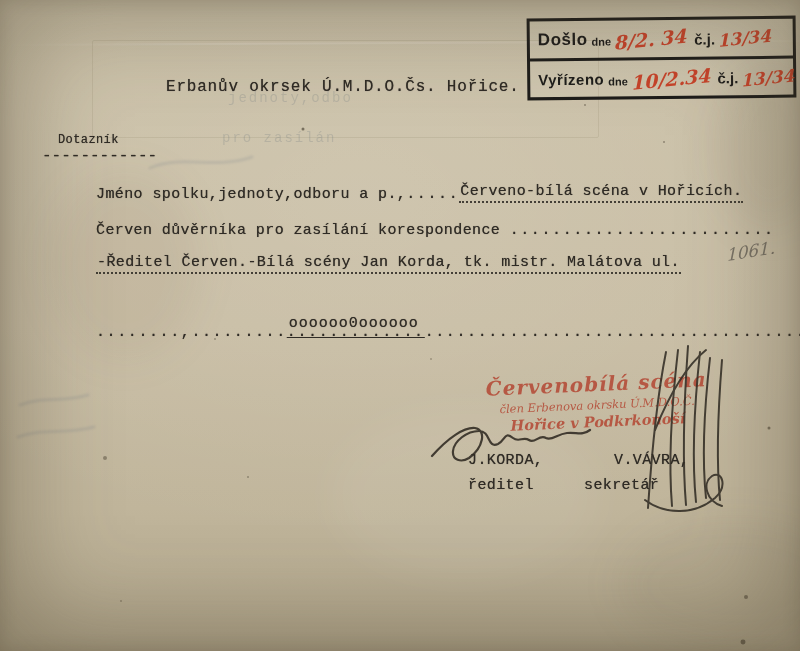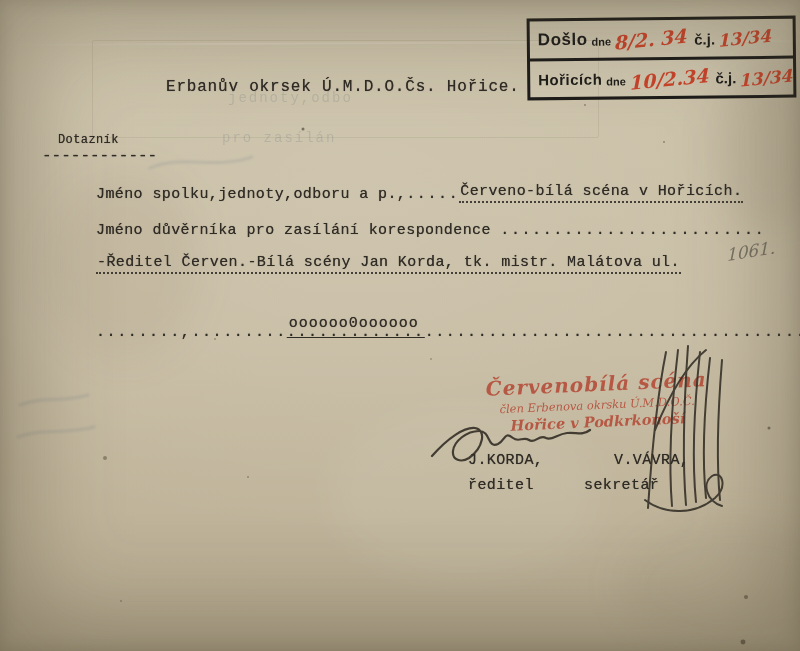--- a/index.html
+++ b/index.html
@@ -88,39 +88,39 @@
 
   <div class="stamp-box">
     <div class="srow">
       <span class="slabel-big">Došlo</span>
       <span class="slabel-small">dne</span>
       <span class="hand-red">8/2. 34</span>
       <span class="scj">č.j.</span>
       <span class="hand-red sm">13/34</span>
     </div>
     <div class="srow">
-      <span class="slabel-big" style="font-size:15px;">Hořicích</span>
+      <span class="slabel-big" style="font-size:15px;">Vyřízeno</span>
       <span class="slabel-small">dne</span>
       <span class="hand-red">10/2.34</span>
       <span class="scj">č.j.</span>
       <span class="hand-red sm">13/34</span>
     </div>
   </div>
 
   <div class="t header-line">Erbanův okrsek Ú.M.D.O.Čs. Hořice.</div>
 
   <div class="t" style="left:58px;top:133px;font-size:12px;">Dotazník</div>
   <div class="t" style="left:42px;top:147px;font-size:16px;letter-spacing:0;">------------</div>
 
   <div class="t" style="left:96px;top:186px;">
     <span>Jméno spolku,jednoty,odboru a p.,</span><span class="dots">.....</span><span class="answer-dotted">Červeno-bílá scéna v Hořicích.</span>
   </div>
 
   <div class="t" style="left:96px;top:222px;">
-    <span>Jméno důvěrníka pro zasílání korespondence</span>&nbsp;<span class="dots">.........................</span>
+    <span>Červen důvěrníka pro zasílání korespondence</span>&nbsp;<span class="dots">.........................</span>
   </div>
 
   <div class="t" style="left:96px;top:257px;text-align:right;">
     <span class="answer-dotted">-Ředitel Červen.-Bílá scény Jan Korda, tk. mistr. Malátova ul.</span>
   </div>
   <div class="pencil">1061.</div>
 
 
   <div class="t" style="left:96px;top:324px;">
     <span class="dots">........,.........</span><span class="omarks"><span class="marks">oooooo0oooooo</span><span class="dots">.............</span></span><span class="dots">..............................................</span>

